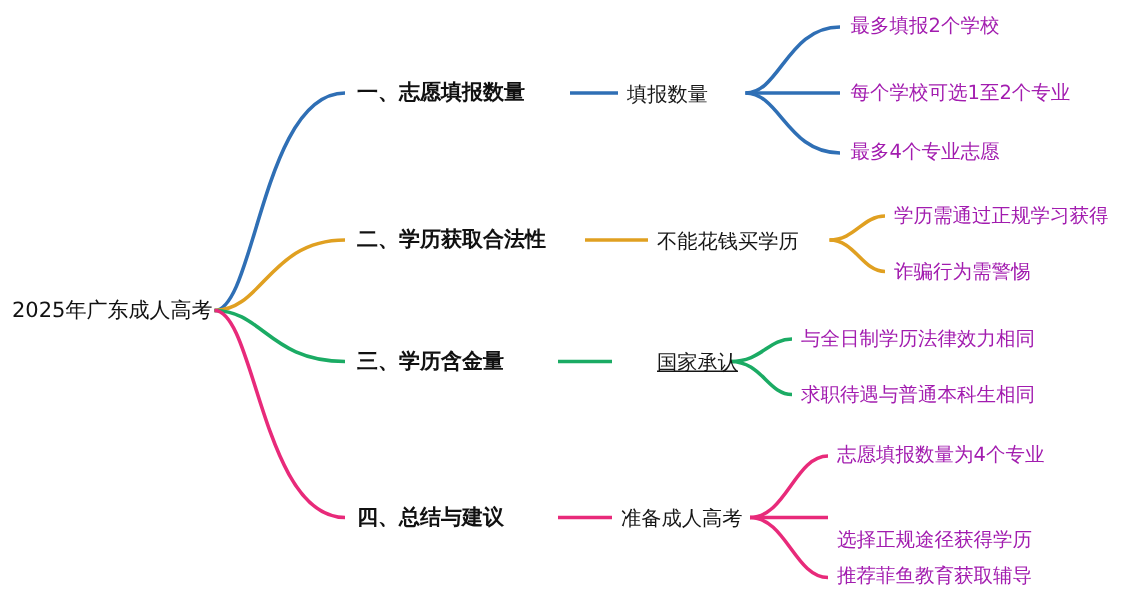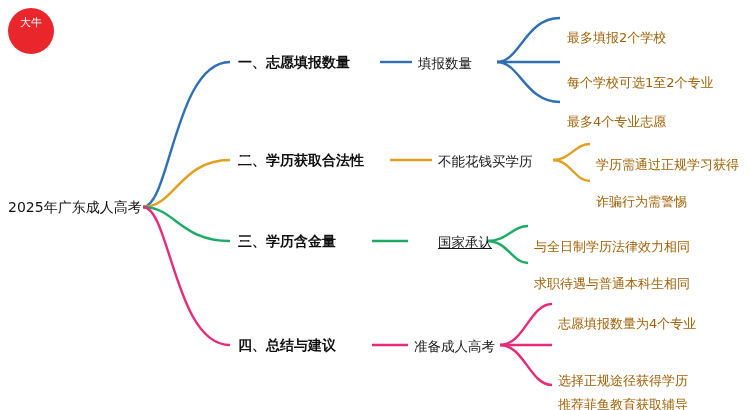--- a/index.html
+++ b/index.html
@@ -85,22 +85,21 @@
     color: #111111;
     text-align: center;
   }
   .node.l2 {
     font-size: 13.5px;
     color: #161616;
     text-align: right;
   }
   .node.l3 {
     font-size: 13px;
-    color: #a16207;
-    margin-top: 20px;
+    color: #a21caf;
   }
 </style>
 </head>
 <body>
 
 <svg id="mindmap" viewBox="0 0 750 410" xmlns="http://www.w3.org/2000/svg">
 
   <path d="M143,207 C170,207 175,62 230,62" fill="none" stroke="#2f6fb5" stroke-width="2.4"></path>
 
   <path d="M143,207 C175,207 180,160 230,160" fill="none" stroke="#e0a021" stroke-width="2.4"></path>
@@ -126,23 +125,20 @@
   <path d="M487,241 C508,241 512,263 528,263" fill="none" stroke="#1bab64" stroke-width="2.4"></path>
 
   <path d="M372,345 L408,345" fill="none" stroke="#e82a7a" stroke-width="2.4"></path>
 
   <path d="M500,345 C524,345 530,304 552,304" fill="none" stroke="#e82a7a" stroke-width="2.4"></path>
   <path d="M500,345 L552,345" fill="none" stroke="#e82a7a" stroke-width="2.4"></path>
   <path d="M500,345 C524,345 530,385 552,385" fill="none" stroke="#e82a7a" stroke-width="2.4"></path>
 </svg>
 
 <div class="logo">
-  <div class="logo-badge">
-    <span>大牛</span>
-  </div>
 </div>
 
 <div class="node root" style="left:8px; top:198px;">2025年广东成人高考</div>
 
 <div class="node l1" style="left:238px; top:53px;">一、志愿填报数量</div>
 <div class="node l2" style="left:418px; top:54px;">填报数量</div>
 <div class="node l3" style="left:567px; top:9px;">最多填报2个学校</div>
 <div class="node l3" style="left:567px; top:54px;">每个学校可选1至2个专业</div>
 <div class="node l3" style="left:567px; top:93px;">最多4个专业志愿</div>
 

